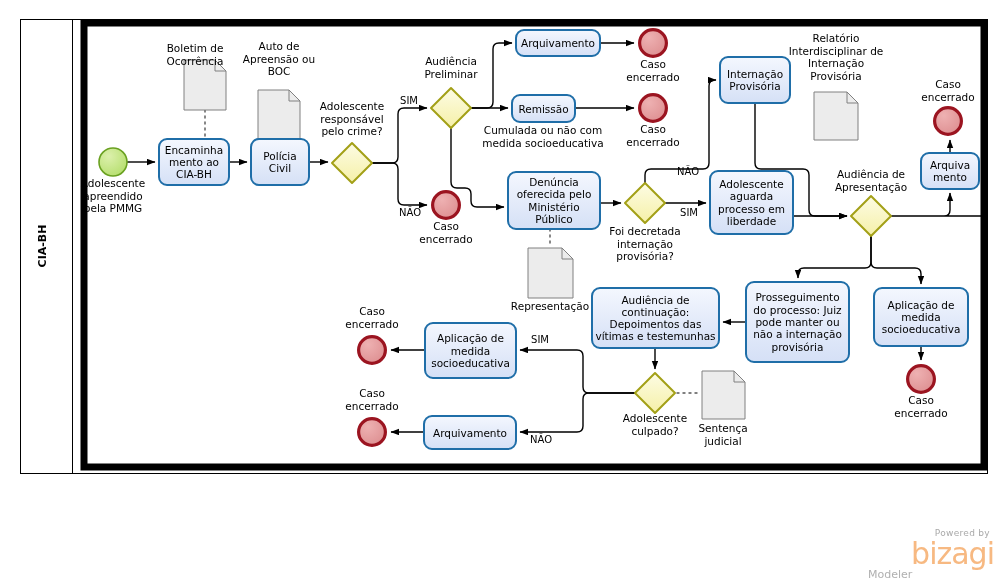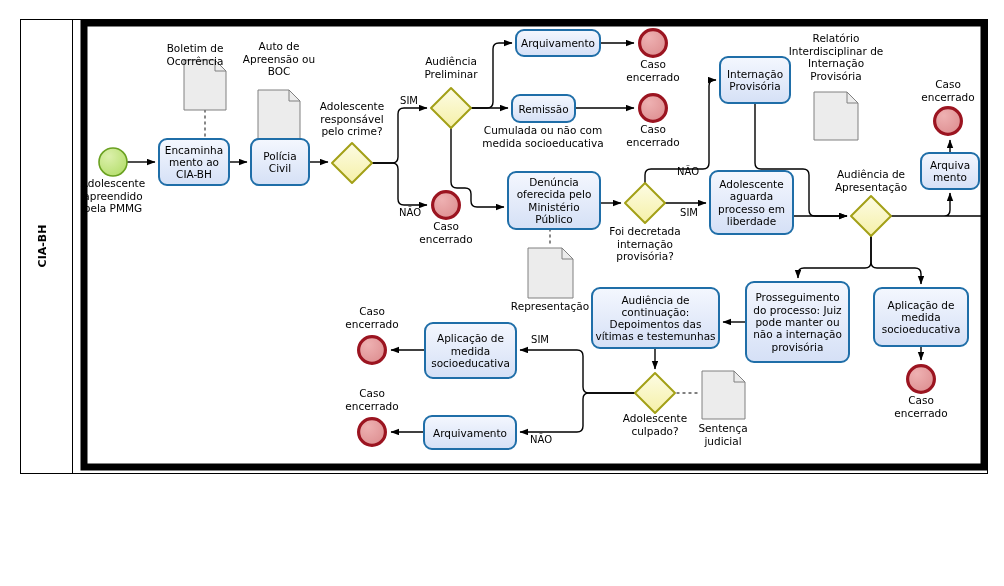--- a/index.html
+++ b/index.html
@@ -257,13 +257,18 @@
     <g id="edgelabels-layer">
         <text x="409" y="104" class="edge-label">SIM</text>
         <text x="410" y="216" class="edge-label">NÃO</text>
         <text x="688" y="175" class="edge-label">NÃO</text>
         <text x="689" y="216" class="edge-label">SIM</text>
         <text x="540" y="343" class="edge-label">SIM</text>
         <text x="541" y="443" class="edge-label">NÃO</text>
       </g>
   </svg>
 
+  <div id="logo">
+    <p class="powered">Powered by</p>
+    <p class="brand">bizagi</p>
+    <p class="modeler">Modeler</p>
+  </div>
 </div>
 
 </body></html>

